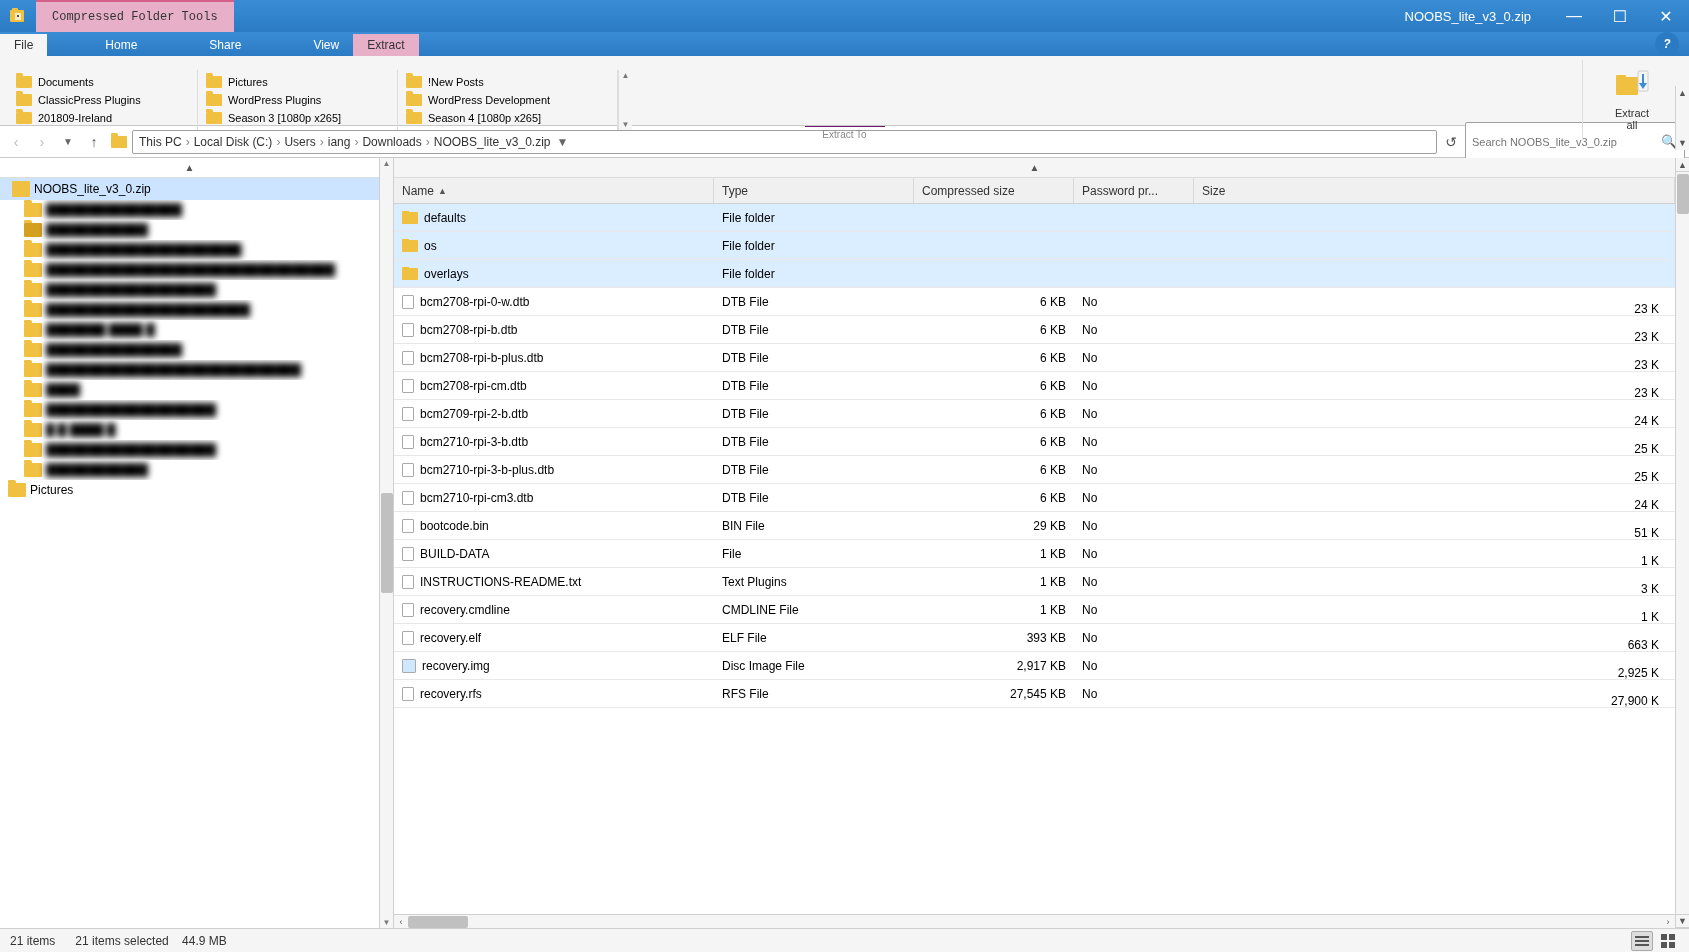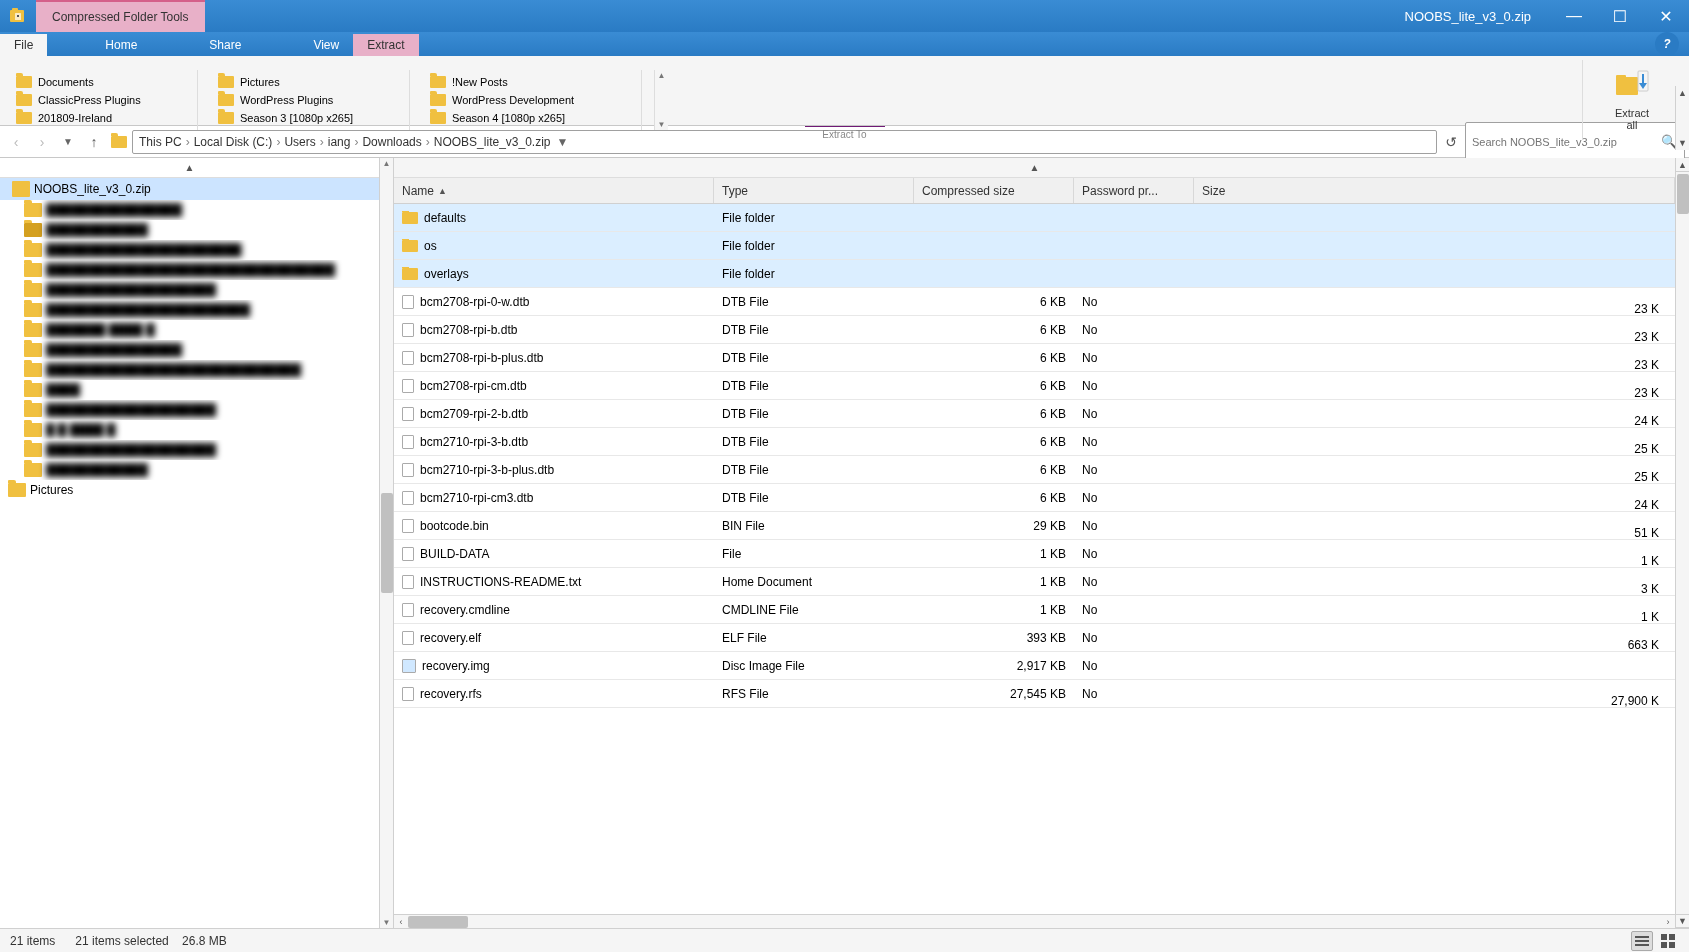--- a/index.html
+++ b/index.html
@@ -13,21 +13,21 @@
       align-items: center;
       color: white;
     }
     .titlebar-app-icon {
       width: 36px; height: 32px; display: flex; align-items: center; justify-content: center;
     }
     .titlebar-tabs {
       display: flex; align-items: stretch; height: 32px; flex: 1;
     }
     .titlebar-tab {
-      padding: 5px 16px; display: flex; align-items: center; font-size: 12px; cursor: pointer;
+      padding: 5px 16px; display: flex; align-items: center; font-size: 12px; cursor: pointer; font-family: Liberation Mono, monospace;
     }
     .titlebar-tab.active {
       background: #e8b0c8; color: #333; border-top: 2px solid #d4608a;
     }
     .titlebar-filename {
       padding: 0 20px; color: white; font-size: 13px; display: flex; align-items: center;
     }
     .titlebar-controls {
       display: flex; align-items: center; margin-left: auto;
     }
@@ -352,21 +352,21 @@
     <div class="ribbon-tab inactive">Home</div>
     <div class="ribbon-tab inactive">Share</div>
     <div class="ribbon-tab inactive">View</div>
     <div class="ribbon-tab extract-tab">Extract</div>
     <div style="margin-left: auto; display: flex; align-items: center; padding-right: 2px;">
       <div class="help-btn">?</div>
     </div>
   </div>
   <div class="ribbon-content">
 
-    <div style="display: flex; gap: 12px; flex: 1; overflow: hidden;">
+    <div style="display: flex; gap: 0; flex: 1; overflow: hidden;">
       <div class="favorites-area" style="min-width: 190px; border-right: 1px solid #ddd;">
         <div class="fav-item">
           <div class="folder-icon-sm"></div>
           <span>Documents</span>
         </div>
         <div class="fav-item">
           <div class="folder-icon-sm"></div>
           <span>ClassicPress Plugins</span>
         </div>
         <div class="fav-item">
@@ -703,21 +703,21 @@
     <div class="file-cell file-cell-type">File</div>
     <div class="file-cell file-cell-compressed">1 KB</div>
     <div class="file-cell file-cell-password">No</div>
     <div class="file-cell file-cell-size">1 K</div>
   </div>
         <div class="file-row">
     <div class="file-cell file-cell-name">
       <div class="file-icon-list"></div>
       <span>INSTRUCTIONS-README.txt</span>
     </div>
-    <div class="file-cell file-cell-type">Home Document</div>
+    <div class="file-cell file-cell-type">Text Plugins</div>
     <div class="file-cell file-cell-compressed">1 KB</div>
     <div class="file-cell file-cell-password">No</div>
     <div class="file-cell file-cell-size">3 K</div>
   </div>
         <div class="file-row">
     <div class="file-cell file-cell-name">
       <div class="file-icon-list"></div>
       <span>recovery.cmdline</span>
     </div>
     <div class="file-cell file-cell-type">CMDLINE File</div>
@@ -736,20 +736,21 @@
     <div class="file-cell file-cell-size">663 K</div>
   </div>
         <div class="file-row">
     <div class="file-cell file-cell-name">
       <div class="img-icon-list"></div>
       <span>recovery.img</span>
     </div>
     <div class="file-cell file-cell-type">Disc Image File</div>
     <div class="file-cell file-cell-compressed">2,917 KB</div>
     <div class="file-cell file-cell-password">No</div>
+    <div class="file-cell file-cell-size">2,925 K</div>
   </div>
         <div class="file-row">
     <div class="file-cell file-cell-name">
       <div class="file-icon-list"></div>
       <span>recovery.rfs</span>
     </div>
     <div class="file-cell file-cell-type">RFS File</div>
     <div class="file-cell file-cell-compressed">27,545 KB</div>
     <div class="file-cell file-cell-password">No</div>
     <div class="file-cell file-cell-size">27,900 K</div>
@@ -772,21 +773,21 @@
     </div>
     <div class="scrollbar-arrow" style="border-top: 1px solid #d0d0d0;">▼</div>
   </div>
 </div>
 
 <div class="statusbar">
   <span>21 items</span>
   <span>
     <span>21 items selected</span>
     &nbsp;&nbsp;
-    <span>26.8 MB</span>
+    <span>44.9 MB</span>
   </span>
   <div class="statusbar-right">
     <div class="view-btn active">
       <svg width="16" height="16" viewBox="0 0 16 16">
         <rect x="1" y="3" width="14" height="2" fill="#555"></rect>
         <rect x="1" y="7" width="14" height="2" fill="#555"></rect>
         <rect x="1" y="11" width="14" height="2" fill="#555"></rect>
       </svg>
     </div>
     <div class="view-btn">

